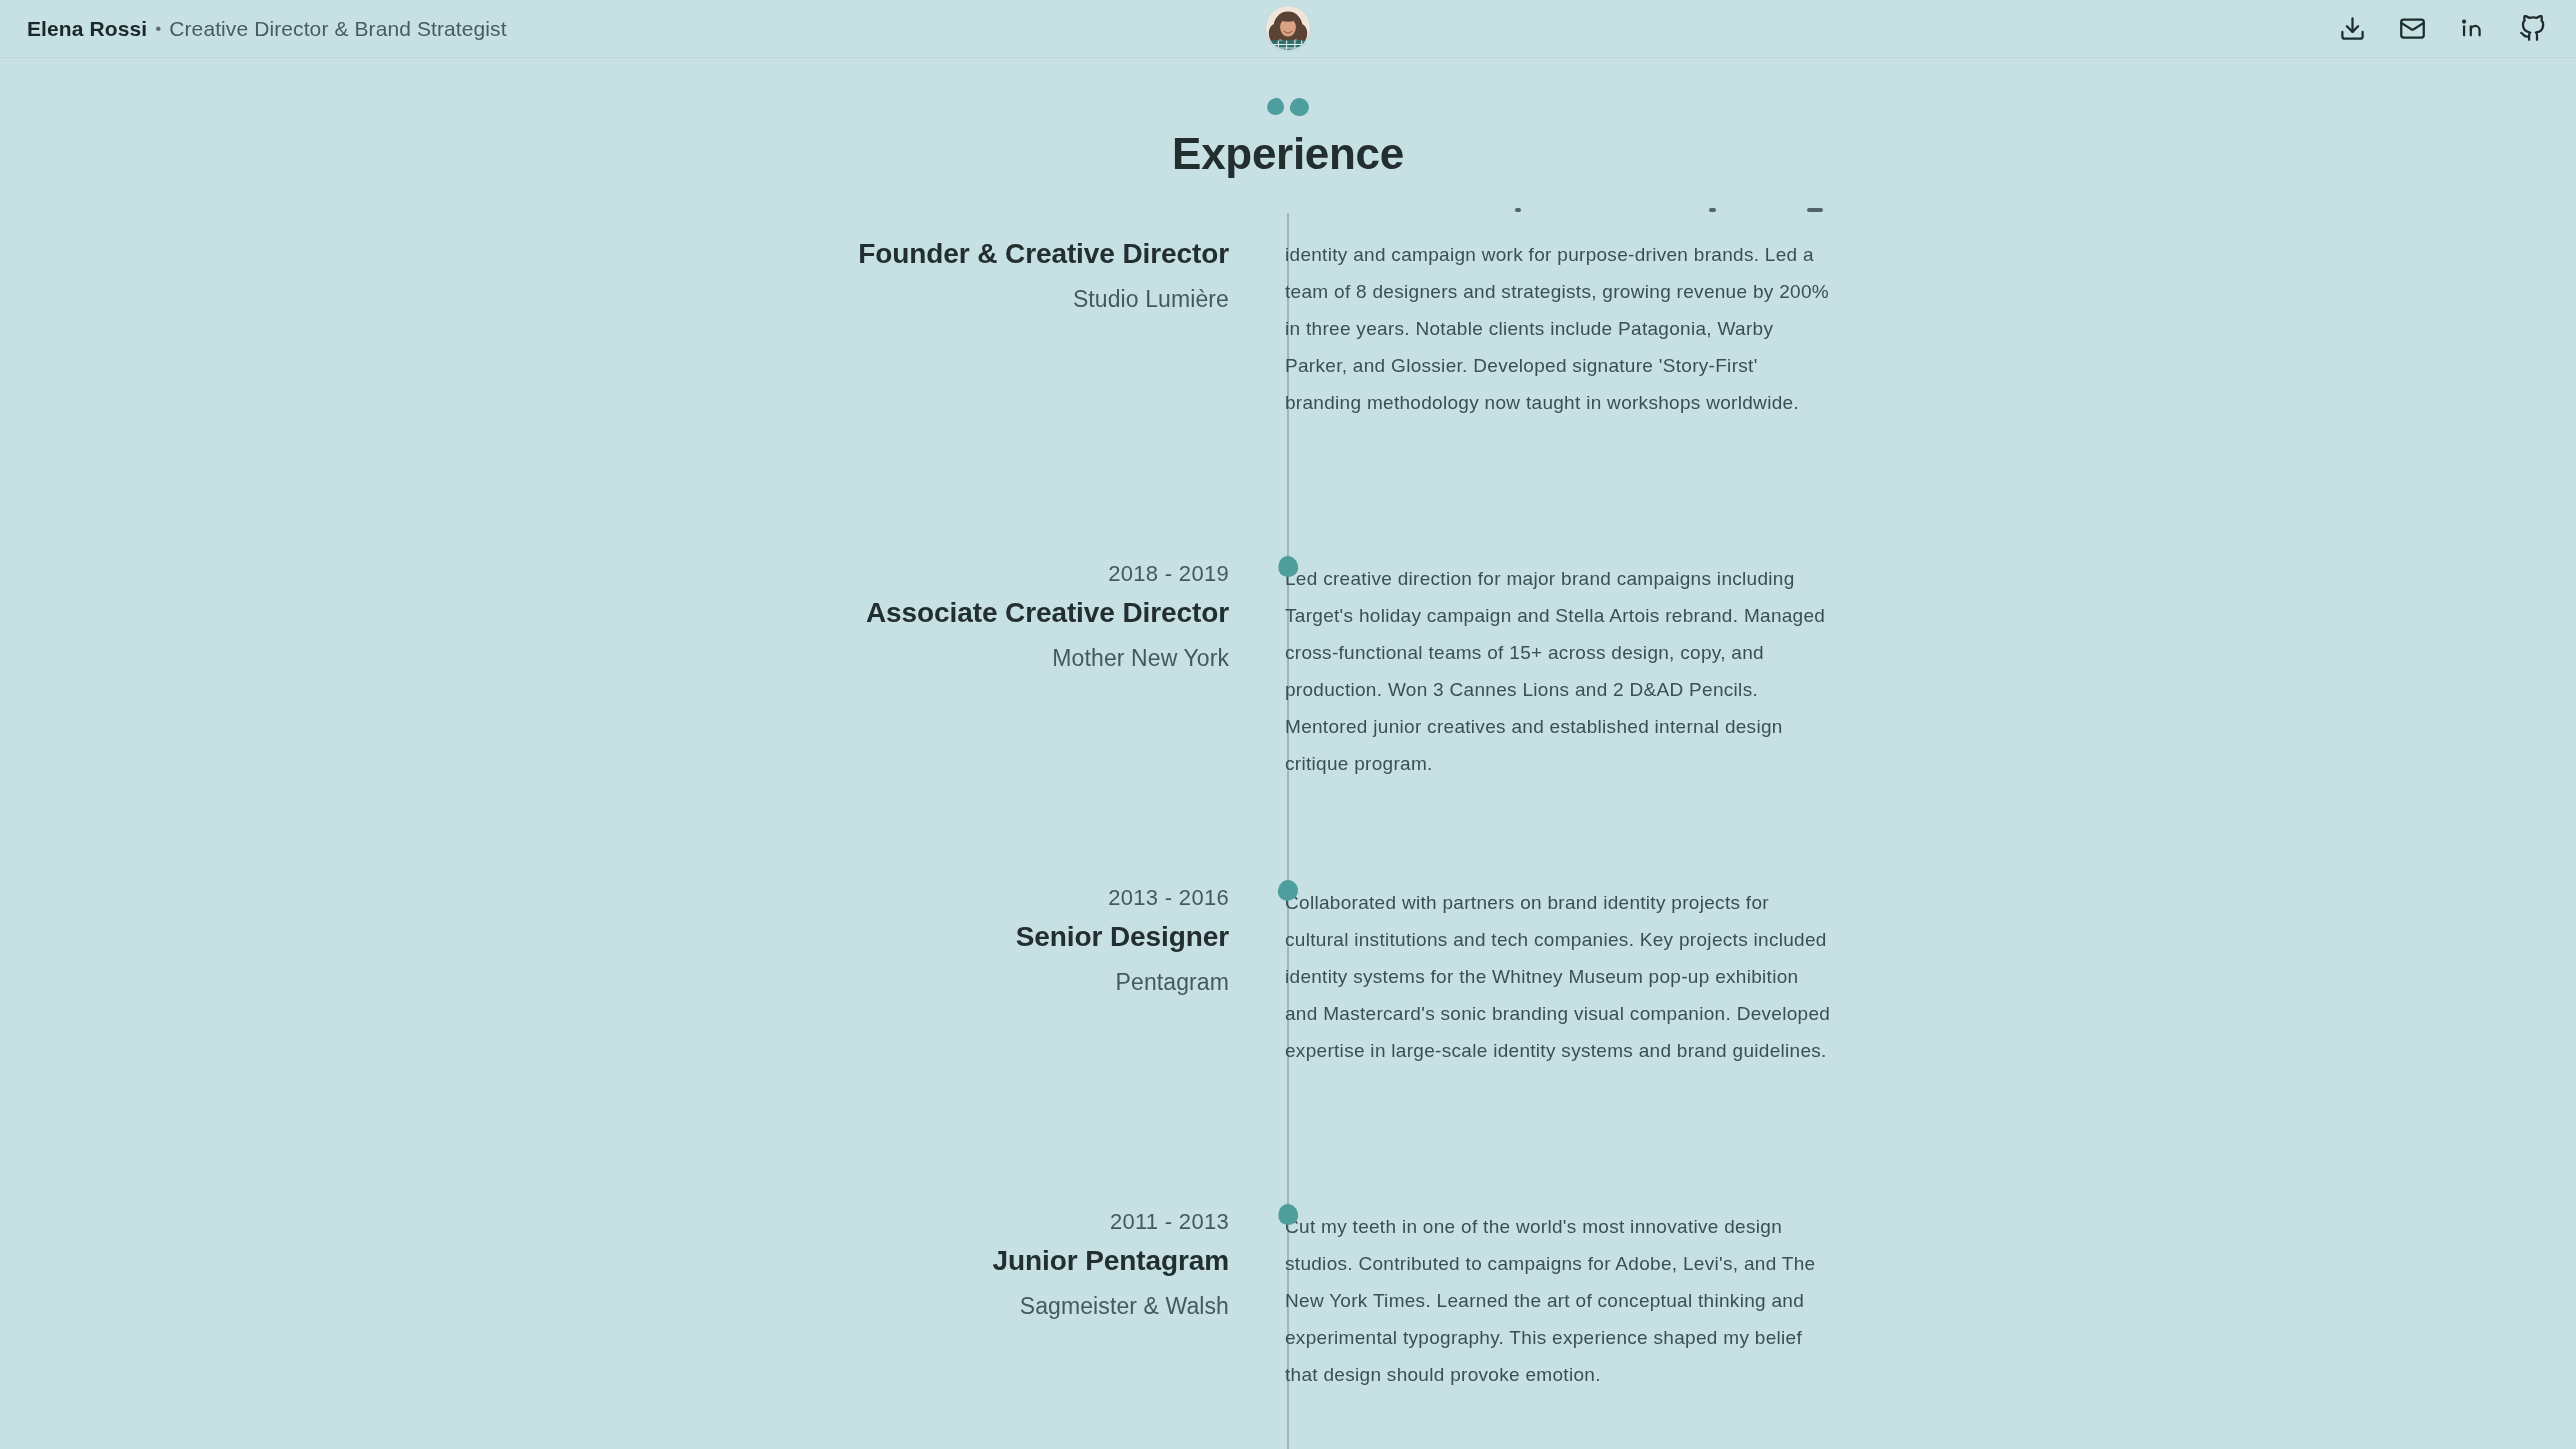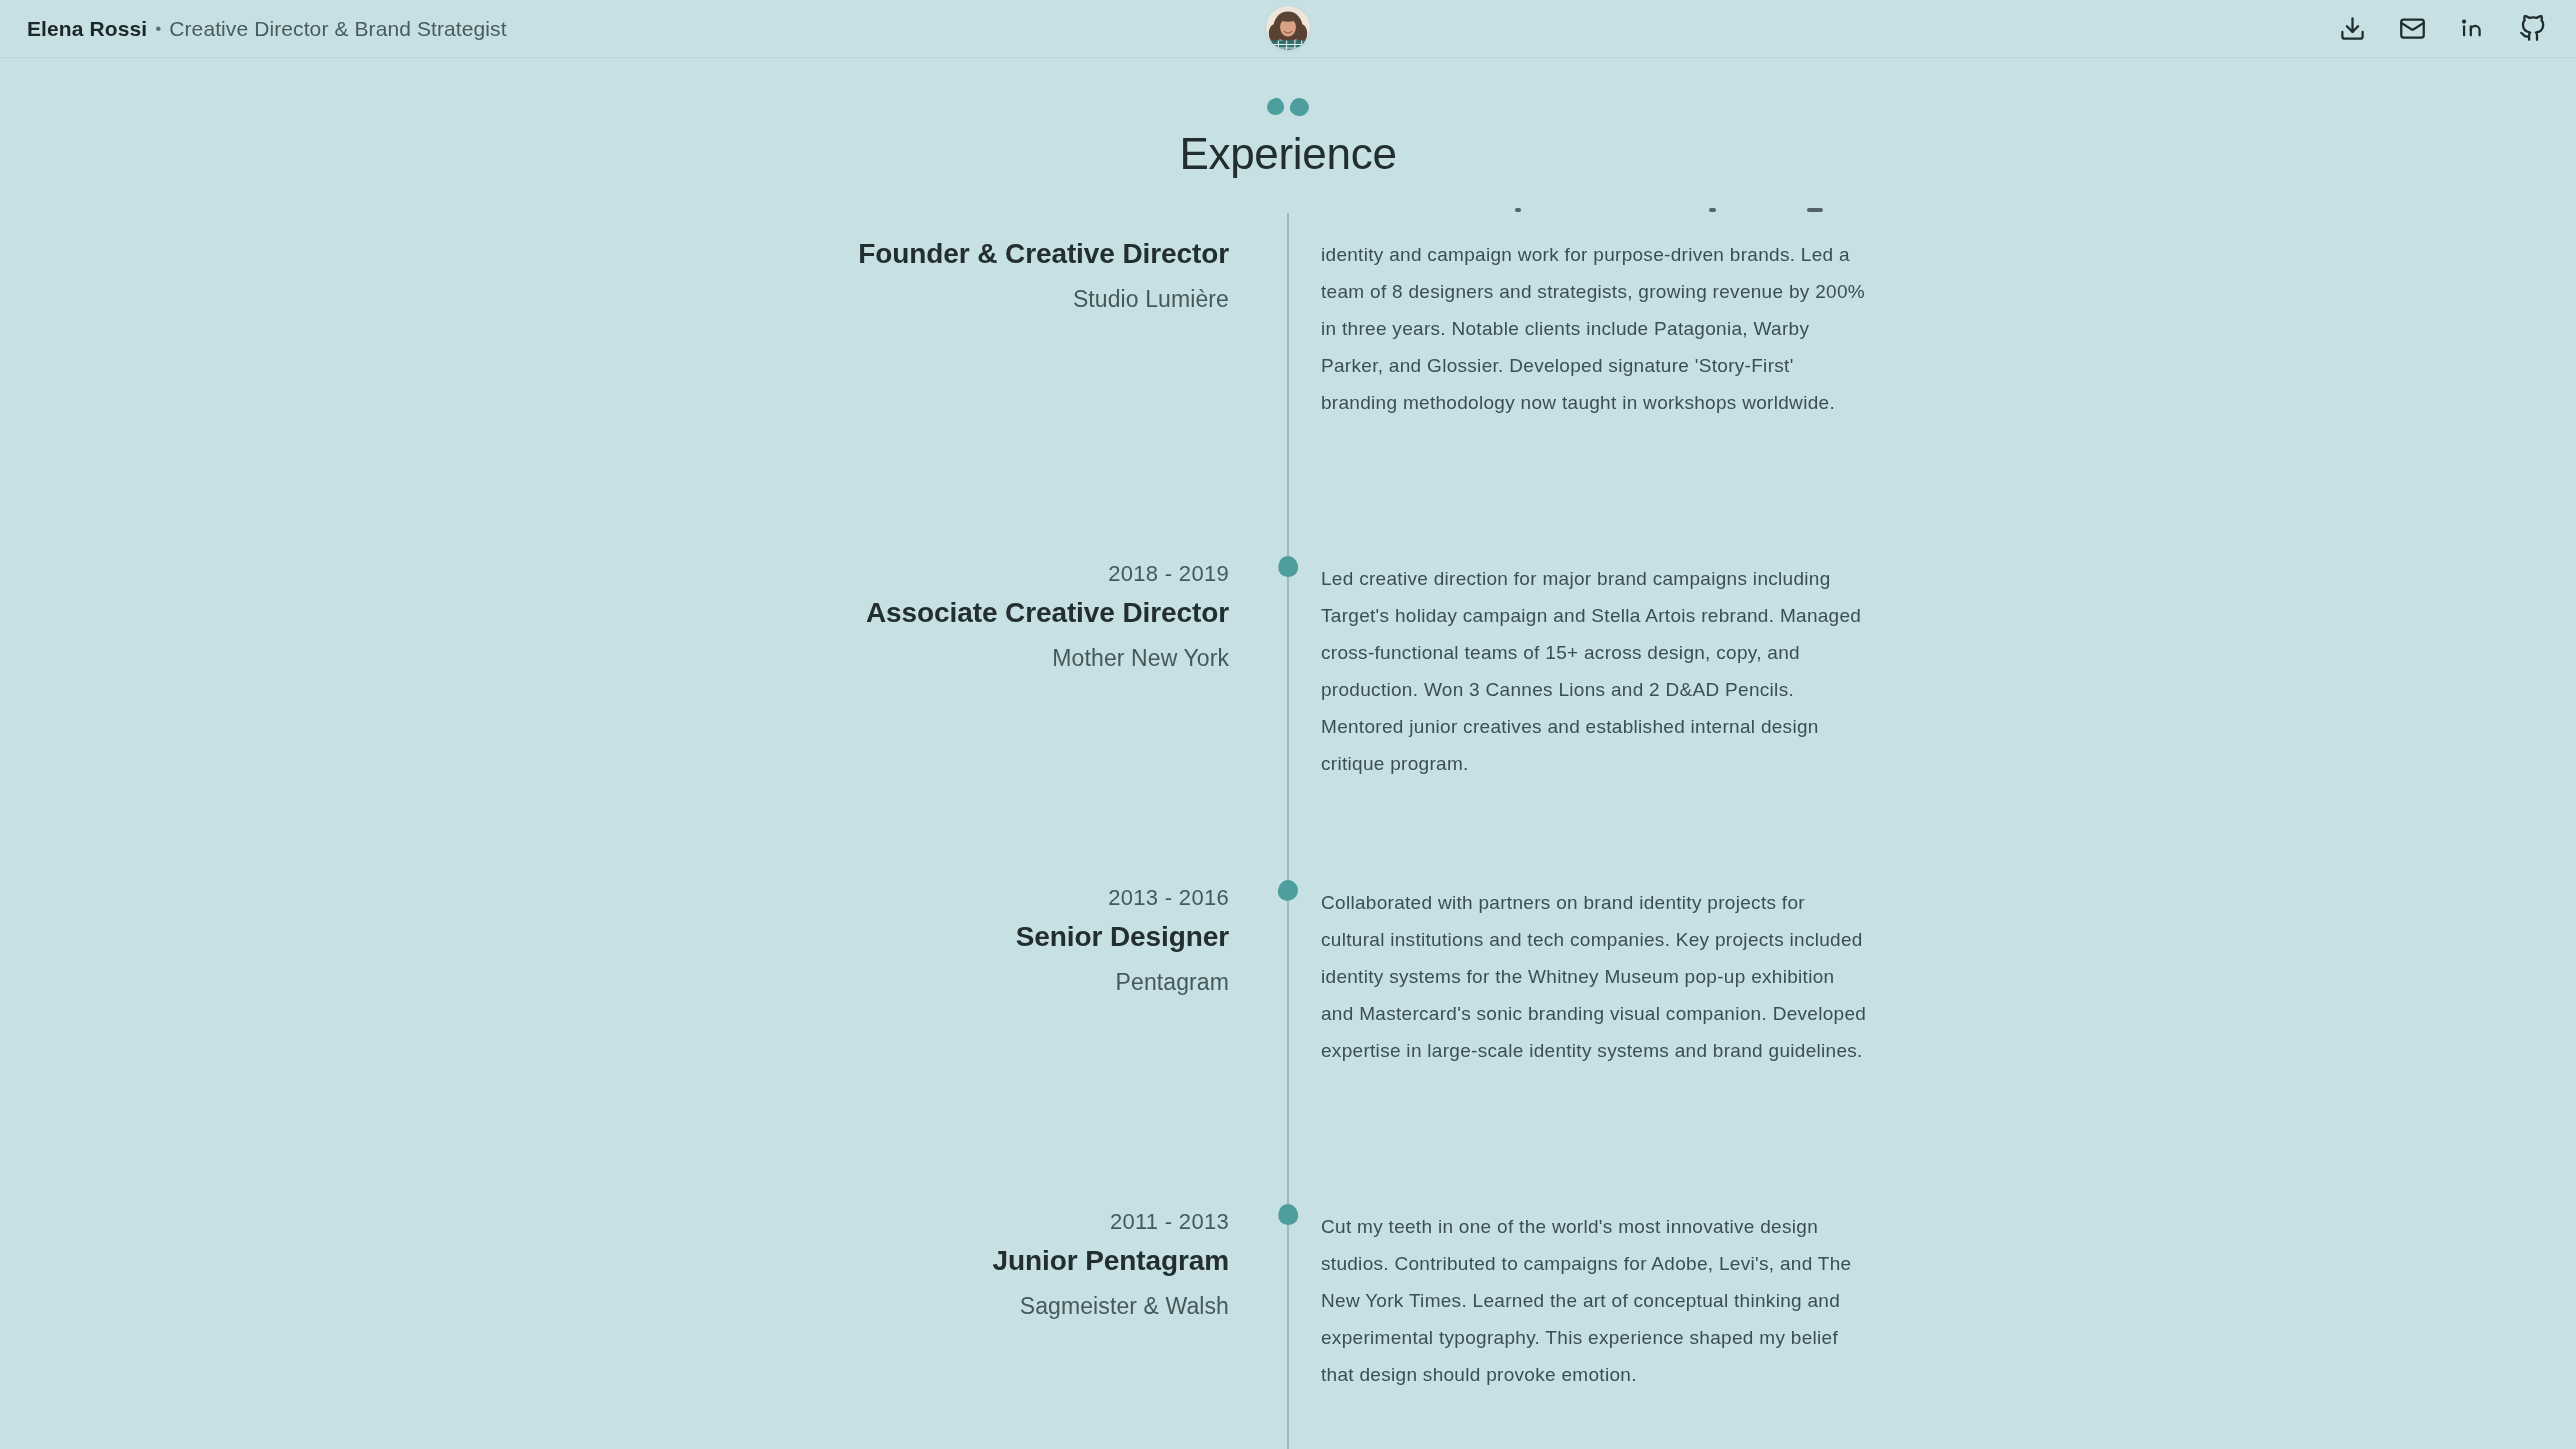--- a/index.html
+++ b/index.html
@@ -42,40 +42,40 @@
   
   .section-dots{
     position:absolute;top:98px;left:0;width:100%;
     display:flex;justify-content:center;align-items:flex-start;gap:6px;z-index:5;
   }
   .blob{background:var(--accent);display:inline-block;}
   .blob.b1{width:17.4px;height:17.4px;border-radius:58% 42% 50% 50%/55% 55% 45% 45%;transform:rotate(-8deg);}
   .blob.b2{width:19px;height:18px;border-radius:46% 54% 52% 48%/58% 50% 50% 42%;transform:rotate(10deg);}
   .section-title{
     position:absolute;top:129px;left:0;width:100%;margin:0;
-    text-align:center;font-size:44px;font-weight:400;
+    text-align:center;font-size:44px;font-weight:700;
     letter-spacing:-0.3px;color:var(--ink);z-index:5;
   }
   
   .timeline-clip{
     position:absolute;top:205px;left:813px;width:1087px;height:1244px;
     overflow:hidden;
   }
   .vline{
     position:absolute;left:474px;top:8px;height:calc(100% - 8px);width:2px;
     background:rgba(38,54,56,0.24);
   }
   .fragment{position:absolute;top:1.3px;left:534px;width:550px;height:6.7px;}
   .fragment i{position:absolute;top:1.3px;height:4px;background:#3d4e52;border-radius:2px;opacity:0.85;}
   .fragment i:nth-child(1){left:168px;width:6px;}
   .fragment i:nth-child(2){left:362px;width:6.7px;}
   .fragment i:nth-child(3){left:460px;width:16px;}
   .entry{
     position:relative;
-    display:grid;grid-template-columns:416px 550px;column-gap:92px;
+    display:grid;grid-template-columns:416px 550px;column-gap:56px;
     height:219px;margin-bottom:105px;
   }
   .entry.first{margin-top:31px;}
   .entry-left{text-align:right;}
   .period{font-size:22px;line-height:27px;color:var(--muted);letter-spacing:0.3px;}
   .job-title{margin:8px 0 0 0;font-size:28px;line-height:35px;font-weight:700;color:var(--ink);letter-spacing:-0.1px;}
   .entry.first .job-title{margin-top:0;}
   .company{margin-top:14.8px;font-size:23px;line-height:27px;color:var(--muted);letter-spacing:0.1px;text-align:right;}
   .desc{margin:0;font-size:19px;line-height:37px;color:var(--body-text);letter-spacing:0.3px;}
   .dot{

